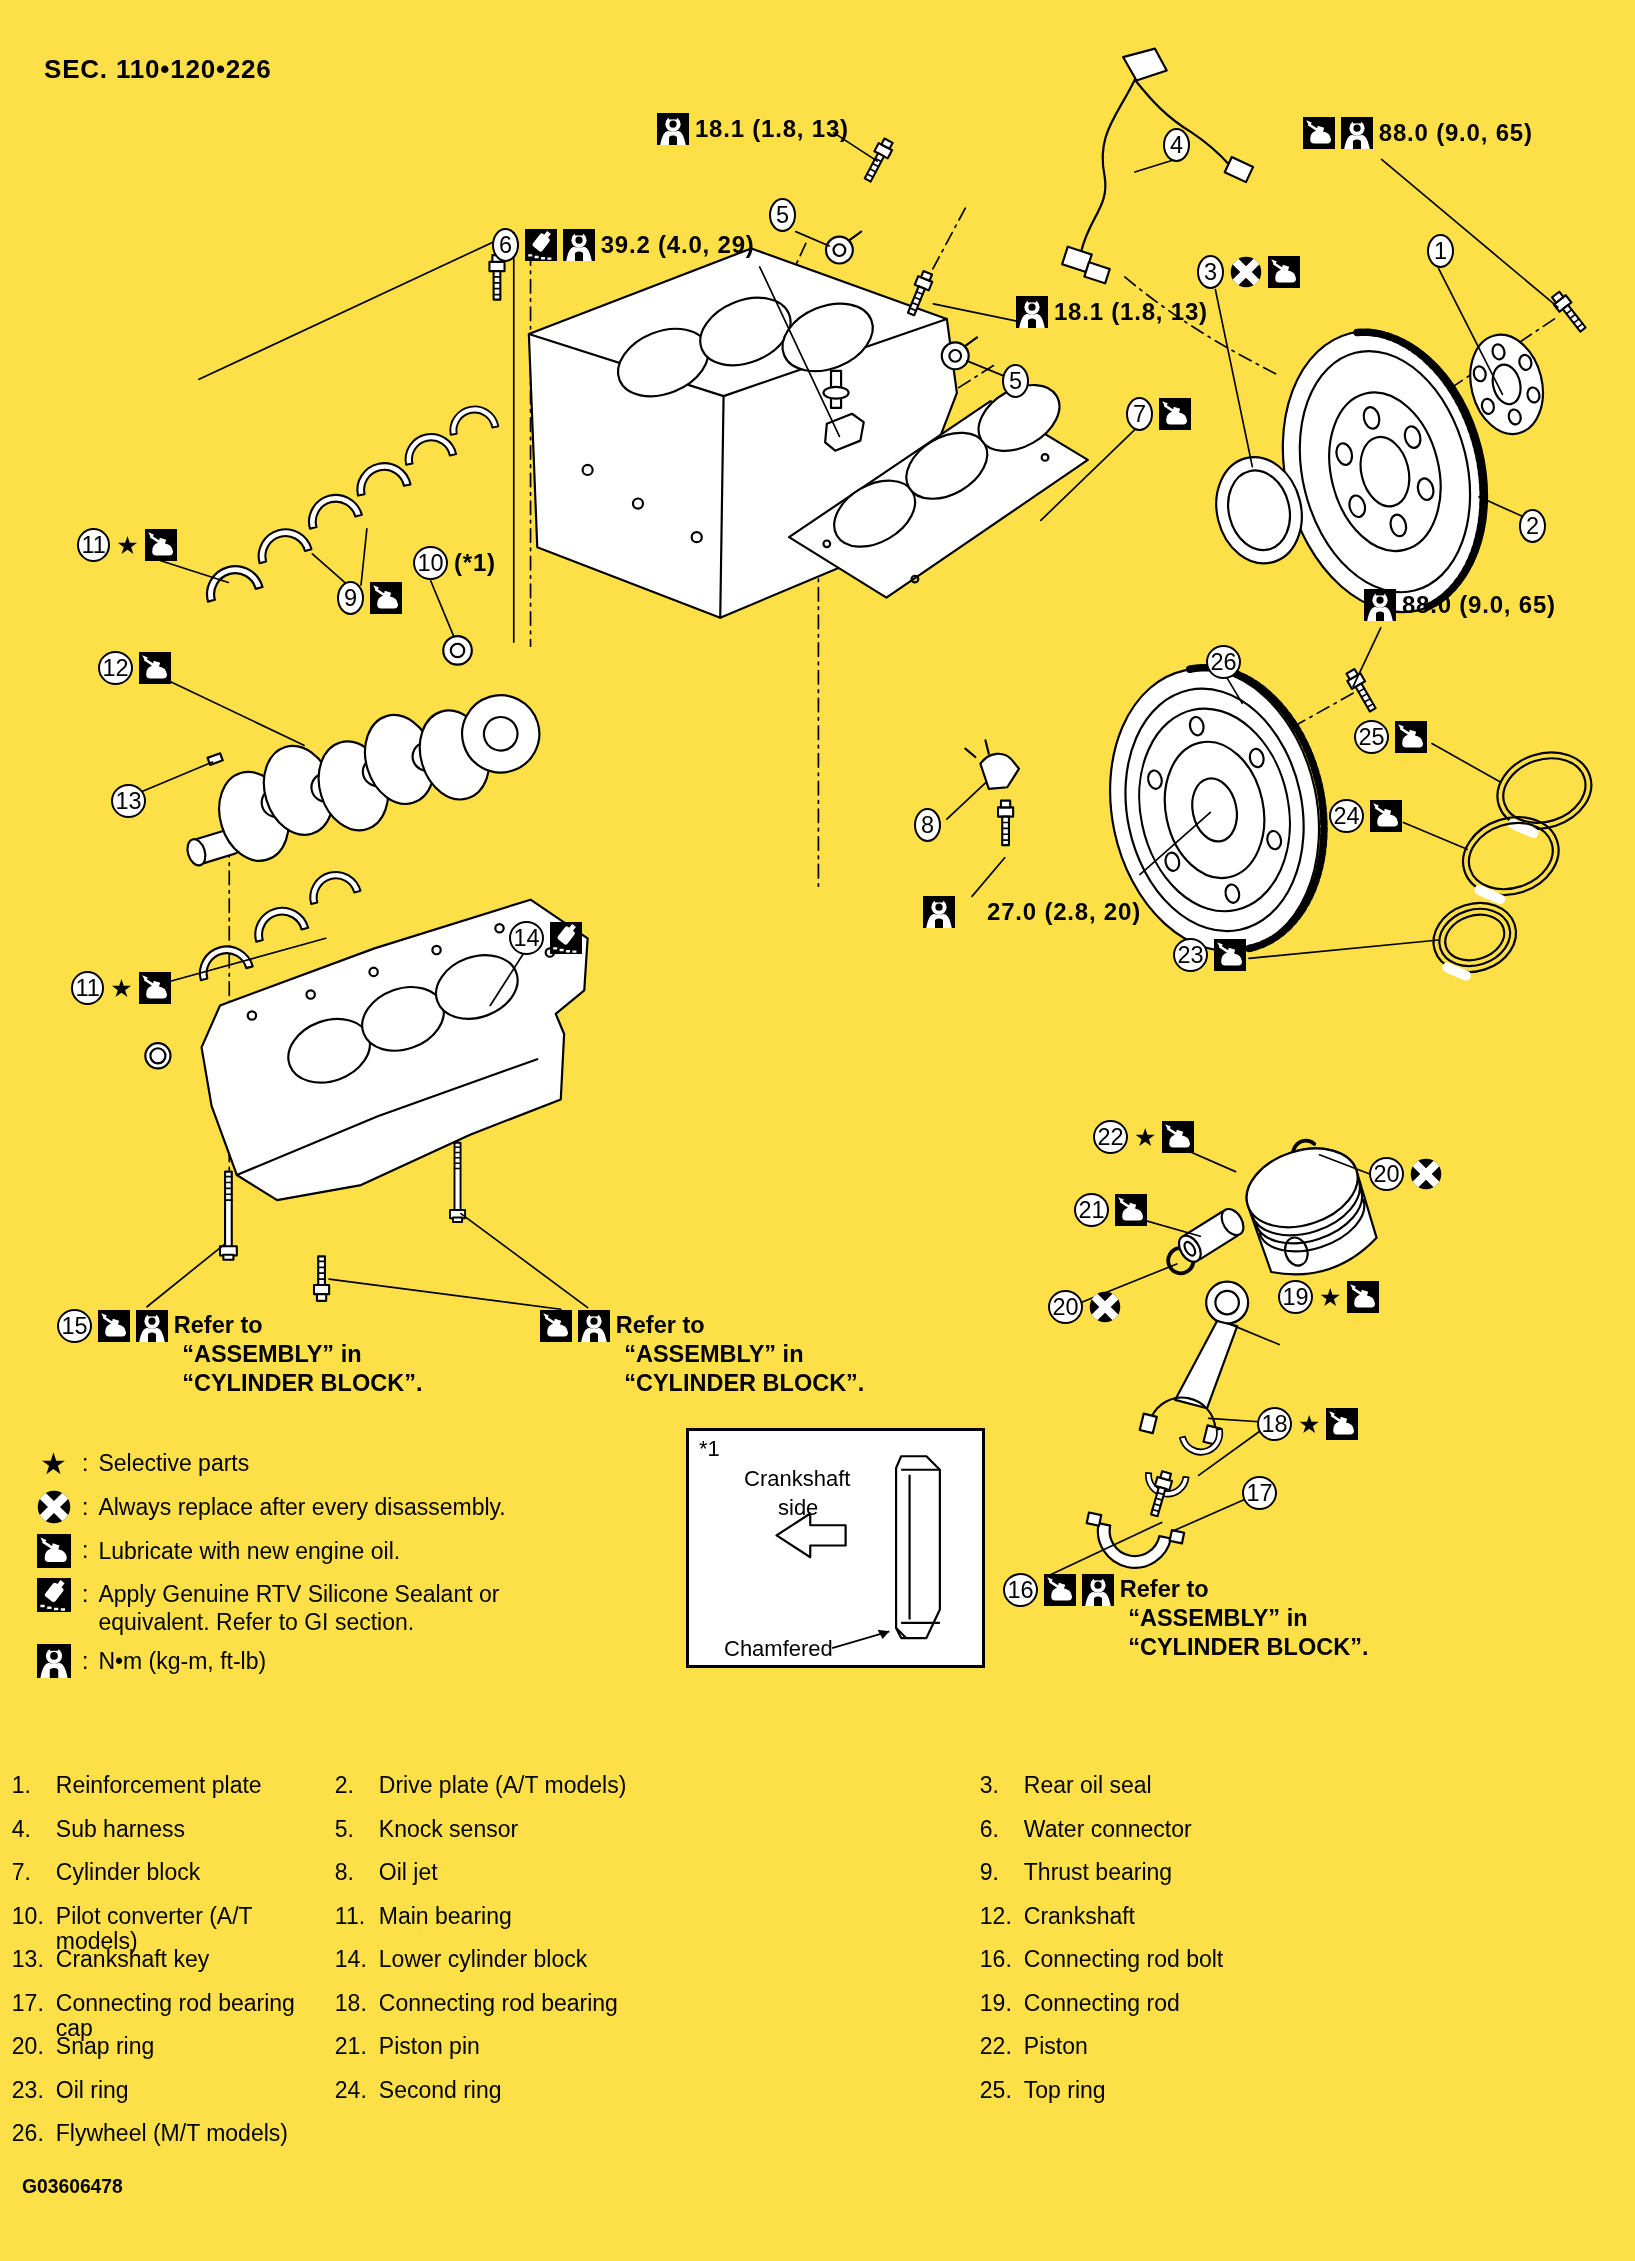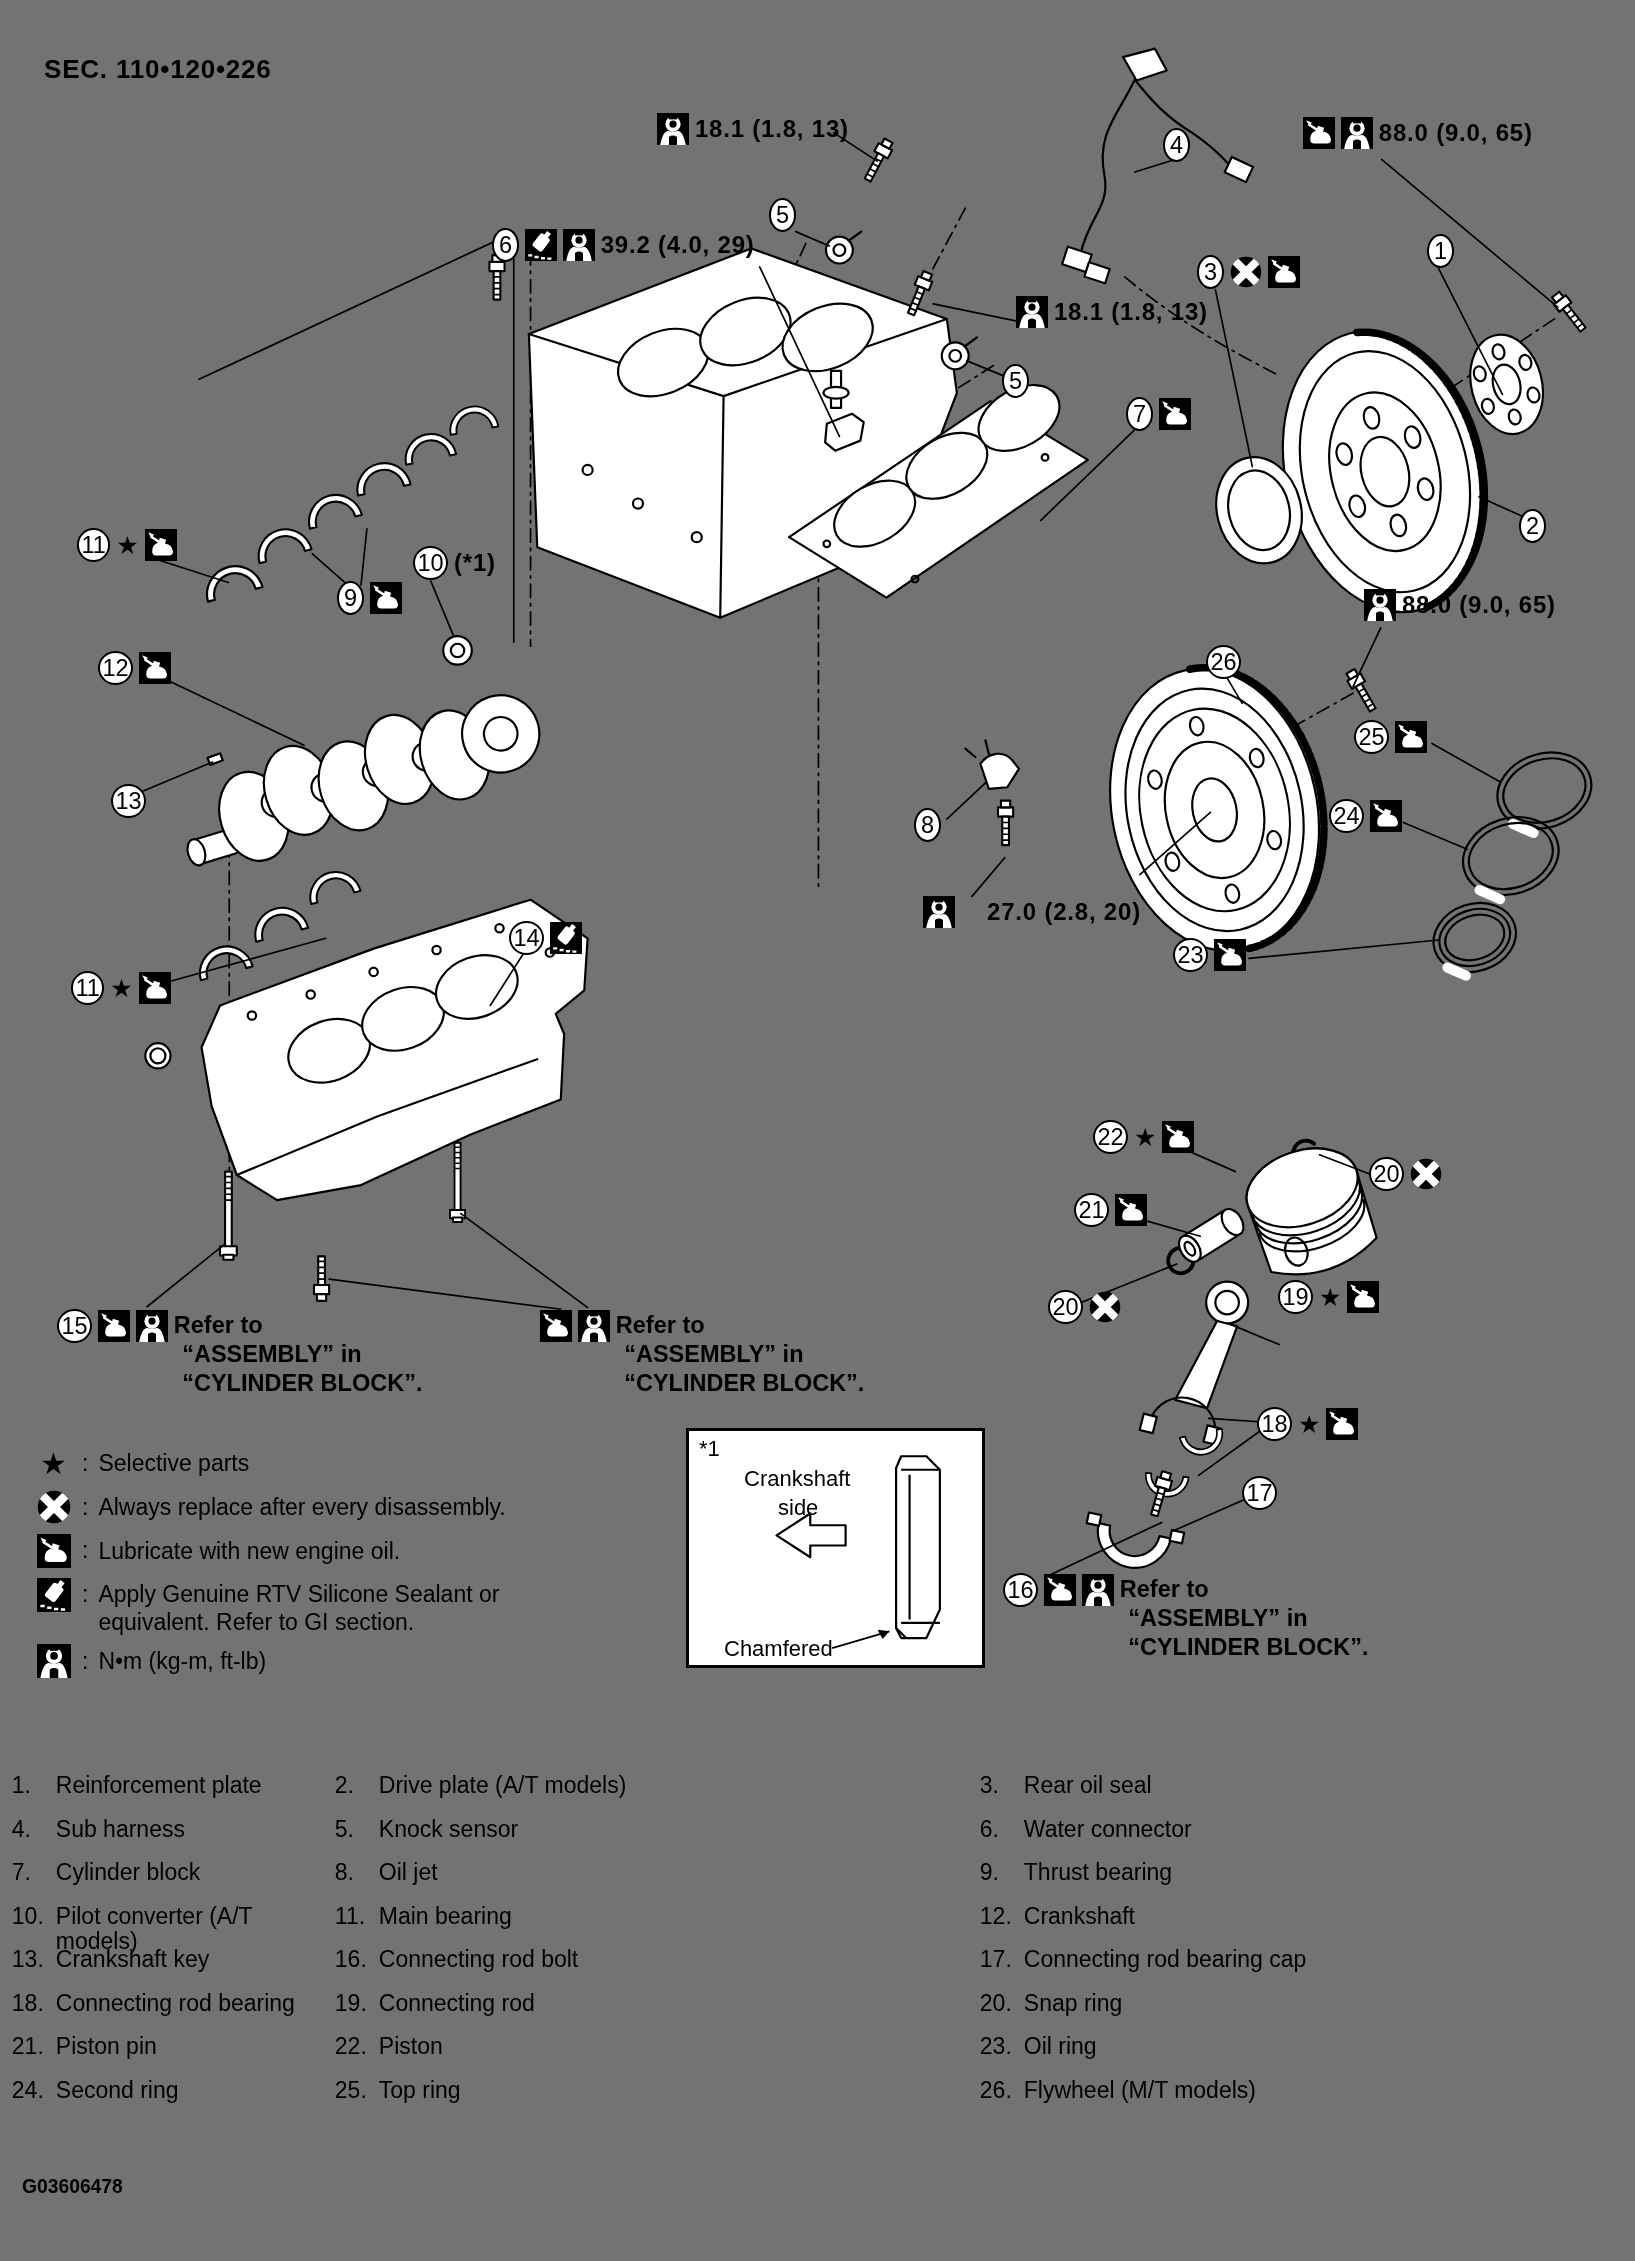--- a/index.html
+++ b/index.html
@@ -1,16 +1,16 @@
 <!DOCTYPE html>
 <html style="font-size:13.4px"><head>
 <meta charset="utf-8">
 <style>
   html,body{margin:0;padding:0;background:#fff;}
-  .page{position:relative;width:1636px;height:2261px;background:#737373;color:#000;
+  .page{position:relative;width:1636px;height:2261px;background:#fde047;color:#000;
         font-family:"Liberation Sans",sans-serif;overflow:hidden;}
   #art{position:absolute;left:0;top:0;width:1636px;height:2261px;}
   .title{position:absolute;left:44px;top:54px;font-size:26px;font-weight:bold;letter-spacing:0.8px;}
   .figcode{position:absolute;left:22px;top:2176px;font-size:19.3px;font-weight:bold;}
   
   .callout{position:absolute;display:flex;align-items:flex-start;gap:5.9px;white-space:nowrap;}
   .conum{display:flex;align-items:center;justify-content:center;min-width:27px;height:34px;
          padding:0 2.5px;border:2.5px solid #000;border-radius:50%;font-size:23.5px;background:#fff;
          box-sizing:border-box;}
   .star{font-size:25px;line-height:34px;}
@@ -743,20 +743,24 @@
       </div>
       <div class="pcell">
         <span class="pn">12.</span>
         <span class="pt">Crankshaft</span>
       </div>
       <div class="pcell">
         <span class="pn">13.</span>
         <span class="pt">Crankshaft key</span>
       </div>
       <div class="pcell">
+        <span class="pn">14.</span>
+        <span class="pt">Lower cylinder block</span>
+      </div>
+      <div class="pcell">
         <span class="pn">16.</span>
         <span class="pt">Connecting rod bolt</span>
       </div>
       <div class="pcell">
         <span class="pn">17.</span>
         <span class="pt">Connecting rod bearing cap</span>
       </div>
       <div class="pcell">
         <span class="pn">18.</span>
         <span class="pt">Connecting rod bearing</span>

